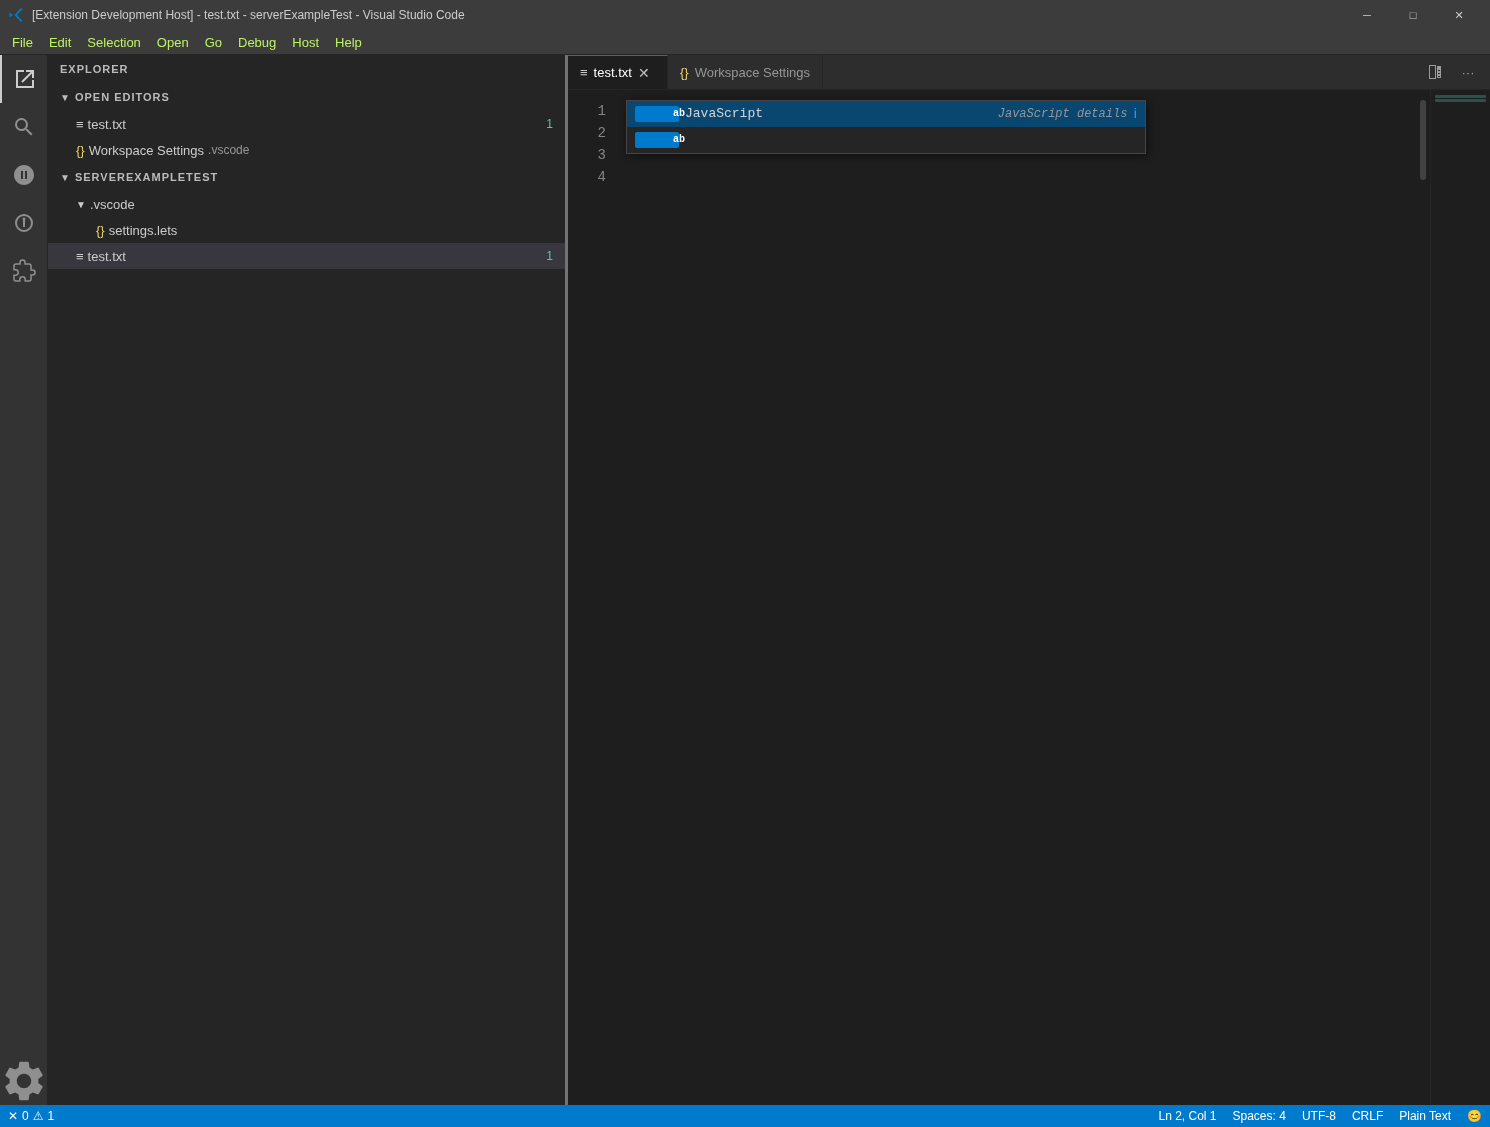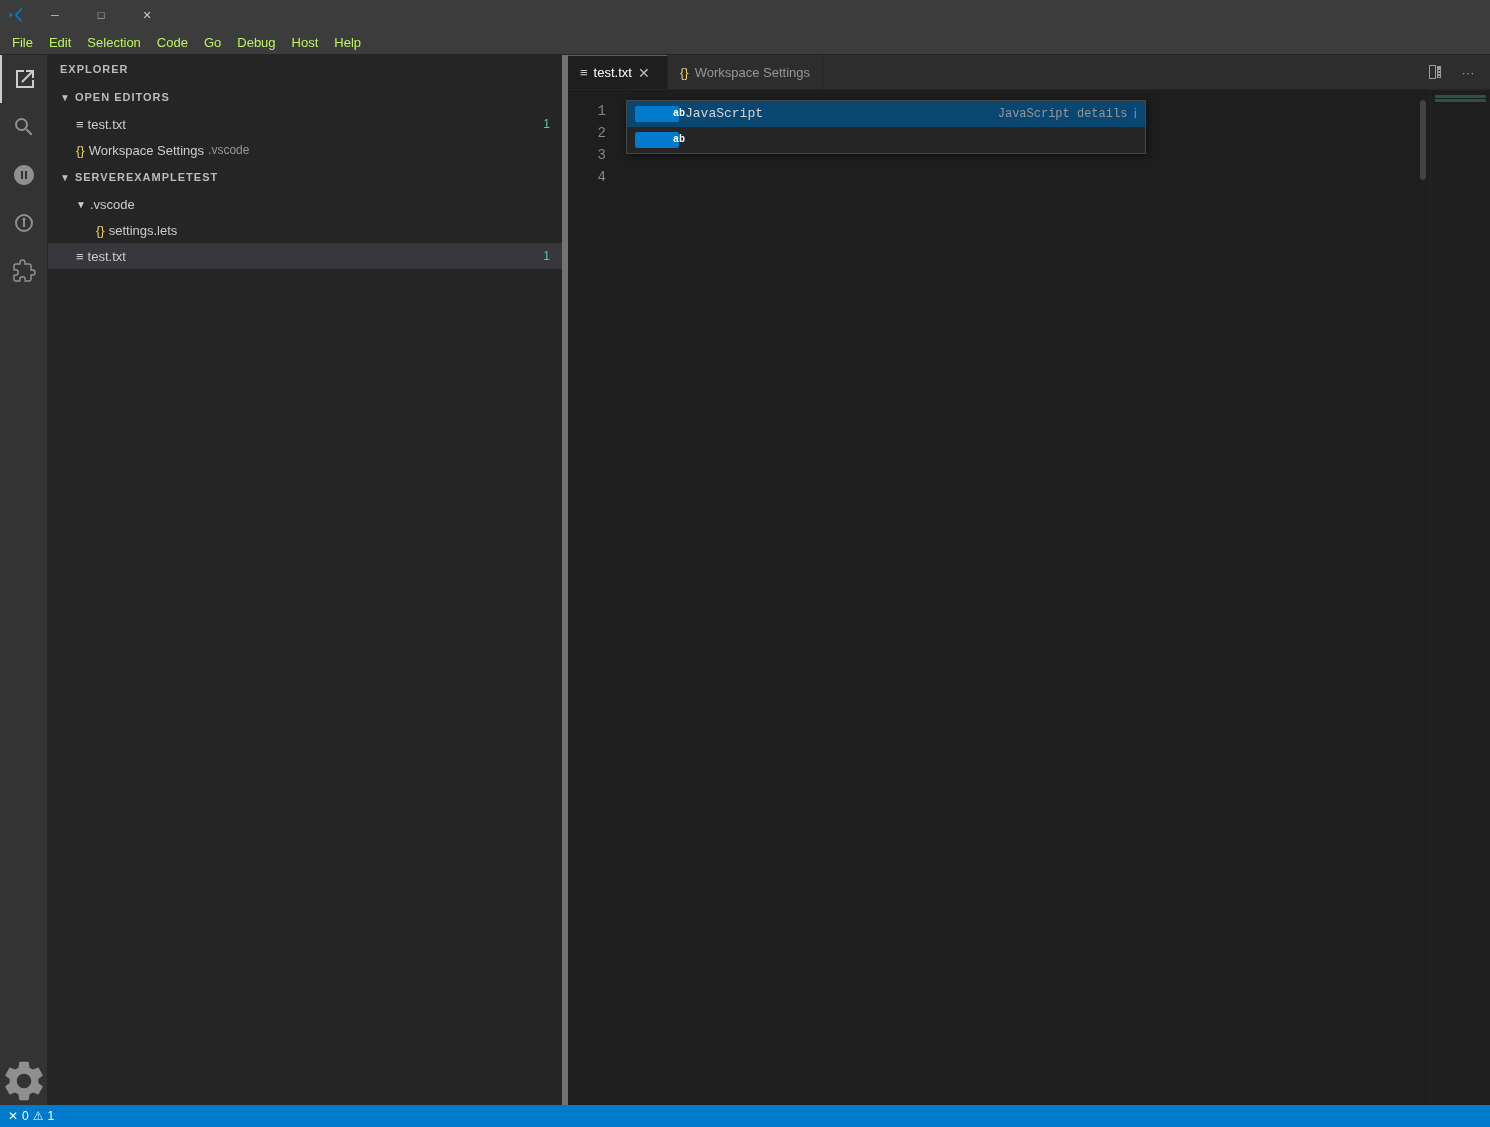--- a/index.html
+++ b/index.html
@@ -114,21 +114,21 @@
       opacity: 0.6;
     }
 
     
     .sidebar {
       width: 520px;
       background: #252526;
       display: flex;
       flex-direction: column;
       flex-shrink: 0;
-      border-right: 6px solid #737373;
+      border-right: 3px solid #737373;
       overflow: hidden;
     }
     .sidebar-header {
       padding: 8px 12px;
       font-size: 11px;
       font-weight: bold;
       text-transform: uppercase;
       color: #bbbbbb;
       letter-spacing: 1px;
       flex-shrink: 0;
@@ -309,20 +309,21 @@
       font-size: 10px;
       color: white;
       font-weight: bold;
       flex-shrink: 0;
       padding-left: 44px;
     }
     .autocomplete-label { flex: 1; color: #d4d4d4; }
     .autocomplete-detail {
       color: #969696;
       font-size: 12px;
+      font-style: italic;
     }
     .autocomplete-info-icon {
       color: #3794ff;
       font-size: 14px;
     }
 
     
     .scrollbar {
       width: 14px;
       background: #1e1e1e;
@@ -380,32 +381,33 @@
 </head>
 <body>
 
 <div class="titlebar">
   <div class="titlebar-icon">
     <svg viewBox="0 0 16 16" fill="none" xmlns="http://www.w3.org/2000/svg" style="width:16px;height:16px;">
       <path d="M14.5 2L9 8l5.5 6L13 15 6.5 8 13 1l1.5 1z" fill="#007acc"></path>
       <path d="M1.5 5.5L5 8l-3.5 2.5v-5z" fill="#007acc"></path>
     </svg>
   </div>
+  <div class="titlebar-title">[Extension Development Host] - test.txt - serverExampleTest - Visual Studio Code</div>
   <div class="titlebar-controls">
     <div class="titlebar-btn">─</div>
     <div class="titlebar-btn">□</div>
     <div class="titlebar-btn close">✕</div>
   </div>
 </div>
 
 <div class="menubar">
   <div class="menu-item">File</div>
   <div class="menu-item">Edit</div>
   <div class="menu-item">Selection</div>
-  <div class="menu-item">Code</div>
+  <div class="menu-item">Open</div>
   <div class="menu-item">Go</div>
   <div class="menu-item">Debug</div>
   <div class="menu-item">Host</div>
   <div class="menu-item">Help</div>
 </div>
 
 <div class="main">
 
   <div class="activity-bar">
     <div class="activity-item active" title="Explorer">
@@ -563,13 +565,21 @@
 <div class="status-bar">
   <div class="status-left">
     <div class="status-item">
       <span>✕</span>
       <span>0</span>
       <span>⚠</span>
       <span>1</span>
     </div>
   </div>
   <div class="status-spacer"></div>
+  <div class="status-right">
+    <div class="status-item">Ln 2, Col 1</div>
+    <div class="status-item">Spaces: 4</div>
+    <div class="status-item">UTF-8</div>
+    <div class="status-item">CRLF</div>
+    <div class="status-item">Plain Text</div>
+    <div class="status-item">😊</div>
+  </div>
 </div>
 
 </body></html>

